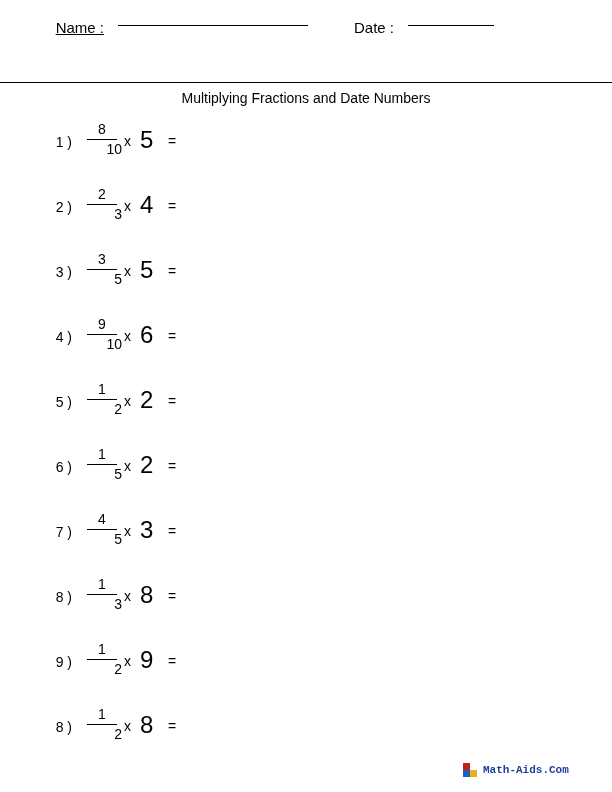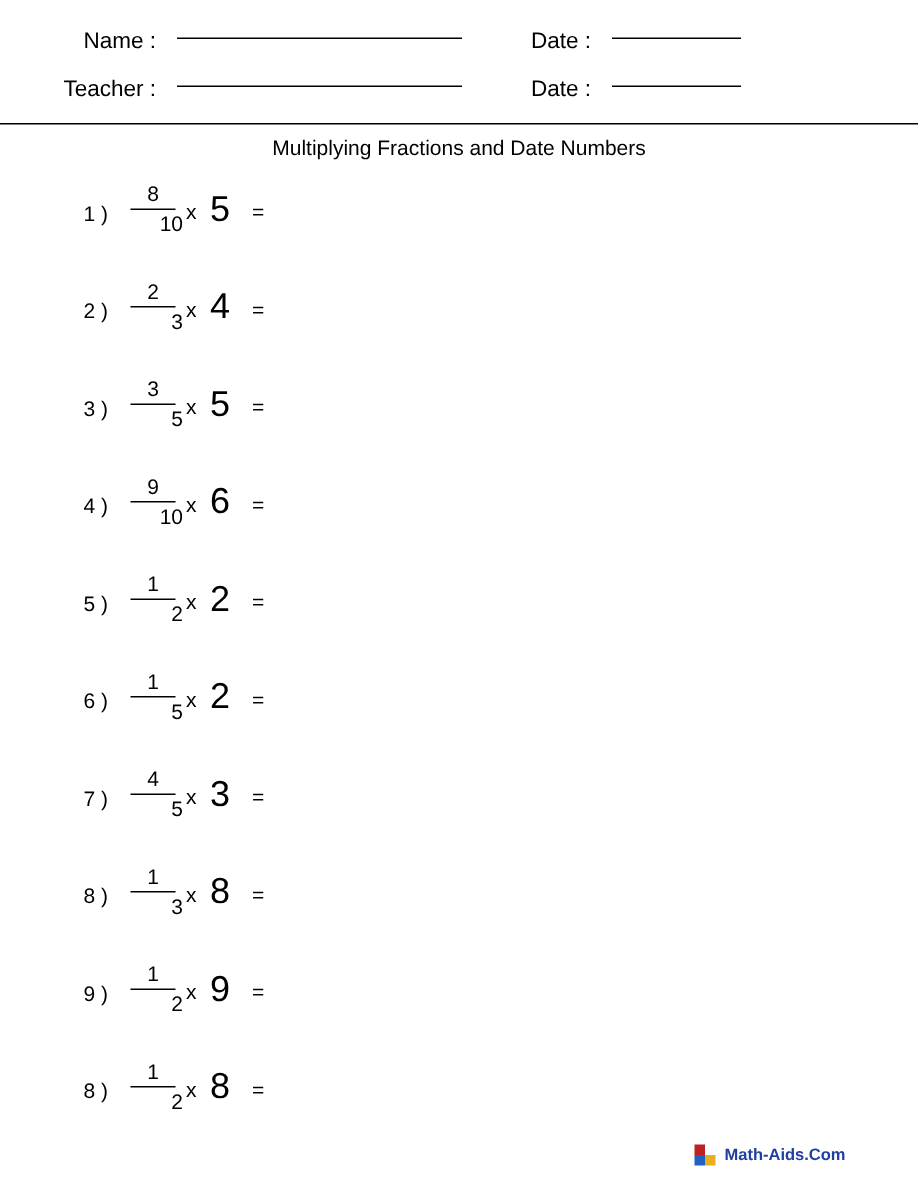--- a/index.html
+++ b/index.html
@@ -33,21 +33,21 @@
     align-items: center;
   }
   .hdr-row.row1 { top: 12px; }
   .hdr-row.row2 { top: 44px; }
 
   .lbl {
     font-size: 15px;
     text-align: right;
     white-space: nowrap;
   }
-  .lbl-name   { width: 104px; padding-right: 0px; }
+  .lbl-name   { width: 104px; padding-right: 0px; text-decoration: underline; }
   .lbl-score  { width: 86px; text-align: right; }
 
   .rule {
     border-bottom: 1px solid #000;
     height: 0;
     display: inline-block;
   }
   .rule-long  { width: 190px; margin-left: 14px; margin-bottom: 3px; }
   .rule-short { width: 86px; margin-left: 14px; margin-bottom: 3px; }
 
@@ -145,40 +145,35 @@
   }
   .logo i { display: block; }
   .logo .c1 { background: #c02020; }
   .logo .c2 { background: #ffffff; }
   .logo .c3 { background: #2060c0; }
   .logo .c4 { background: #e8b020; }
   .footer-text {
     font-size: 11px;
     font-weight: bold;
     color: #2040a0;
+    font-family: Liberation Mono, monospace;
   }
 </style>
 </head>
 <body>
 
 <div class="header">
 
   <div class="hdr-row row1">
     <span class="lbl lbl-name">Name :</span>
     <span class="rule rule-long"></span>
     <span class="lbl lbl-score">Date :</span>
     <span class="rule rule-short"></span>
   </div>
 
-  <div class="hdr-row row2">
-    <span class="lbl lbl-name">Teacher :</span>
-    <span class="rule rule-long"></span>
-    <span class="lbl lbl-score">Date :</span>
-    <span class="rule rule-short"></span>
-  </div>
 
 </div>
 
 <div class="hr-main"></div>
 
 <div class="title">Multiplying Fractions and Date Numbers</div>
 
 <div class="problems">
 
   <div class="prob">

